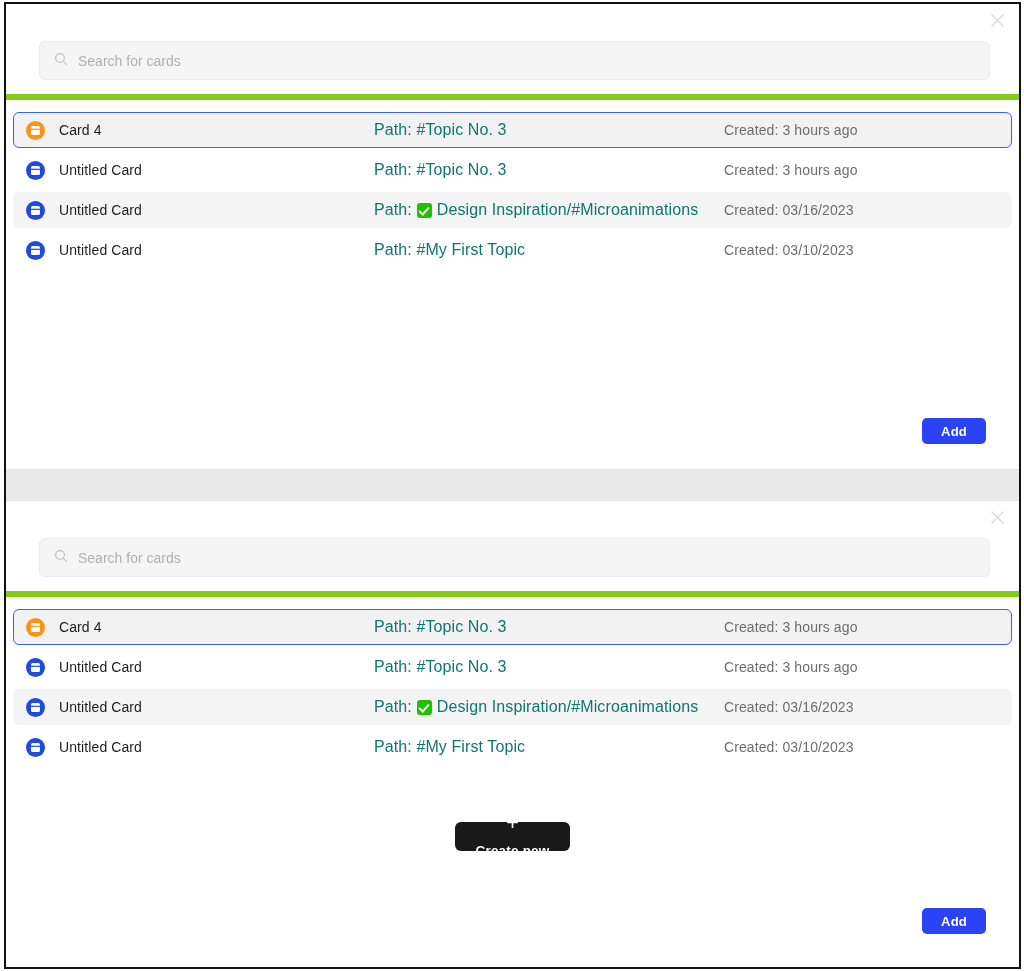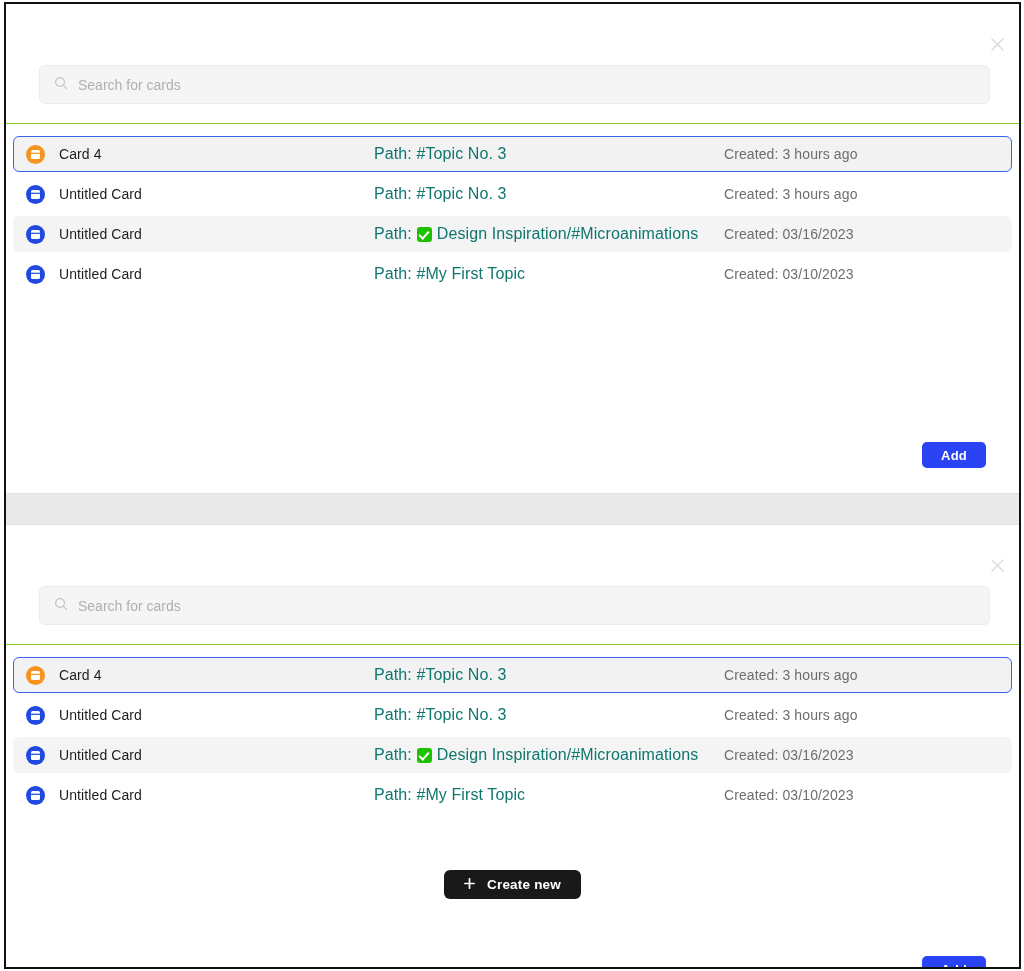--- a/index.html
+++ b/index.html
@@ -37,22 +37,21 @@
   .panel {
     position: relative;
     width: 100%;
     background: #ffffff;
   }
 
   .panel-header {
     position: relative;
     height: 96px;
     background: #ffffff;
-    border-bottom: 1px solid #84cc16;
-    margin-top: 24px;
+    border-bottom: 6px solid #84cc16;
   }
 
   .close-btn {
     position: absolute;
     right: 10px;
     top: 4px;
     width: 24px;
     height: 24px;
     display: flex;
     align-items: center;
@@ -209,20 +208,21 @@
     color: #ffffff;
     border: 0;
     border-radius: 6px;
     height: 29px;
     padding: 0 20px;
     font-family: "Liberation Sans", sans-serif;
     font-size: 13.5px;
     font-weight: bold;
     cursor: pointer;
     letter-spacing: .2px;
+    flex-direction: column;
   }
   .plus-icon { display: block; flex: 0 0 auto; }
 
   
   .gap-band {
     width: 100%;
     height: 32px;
     background: #e9e9e9;
     border-top: 1px solid #e2e2e2;
     border-bottom: 1px solid #e2e2e2;

